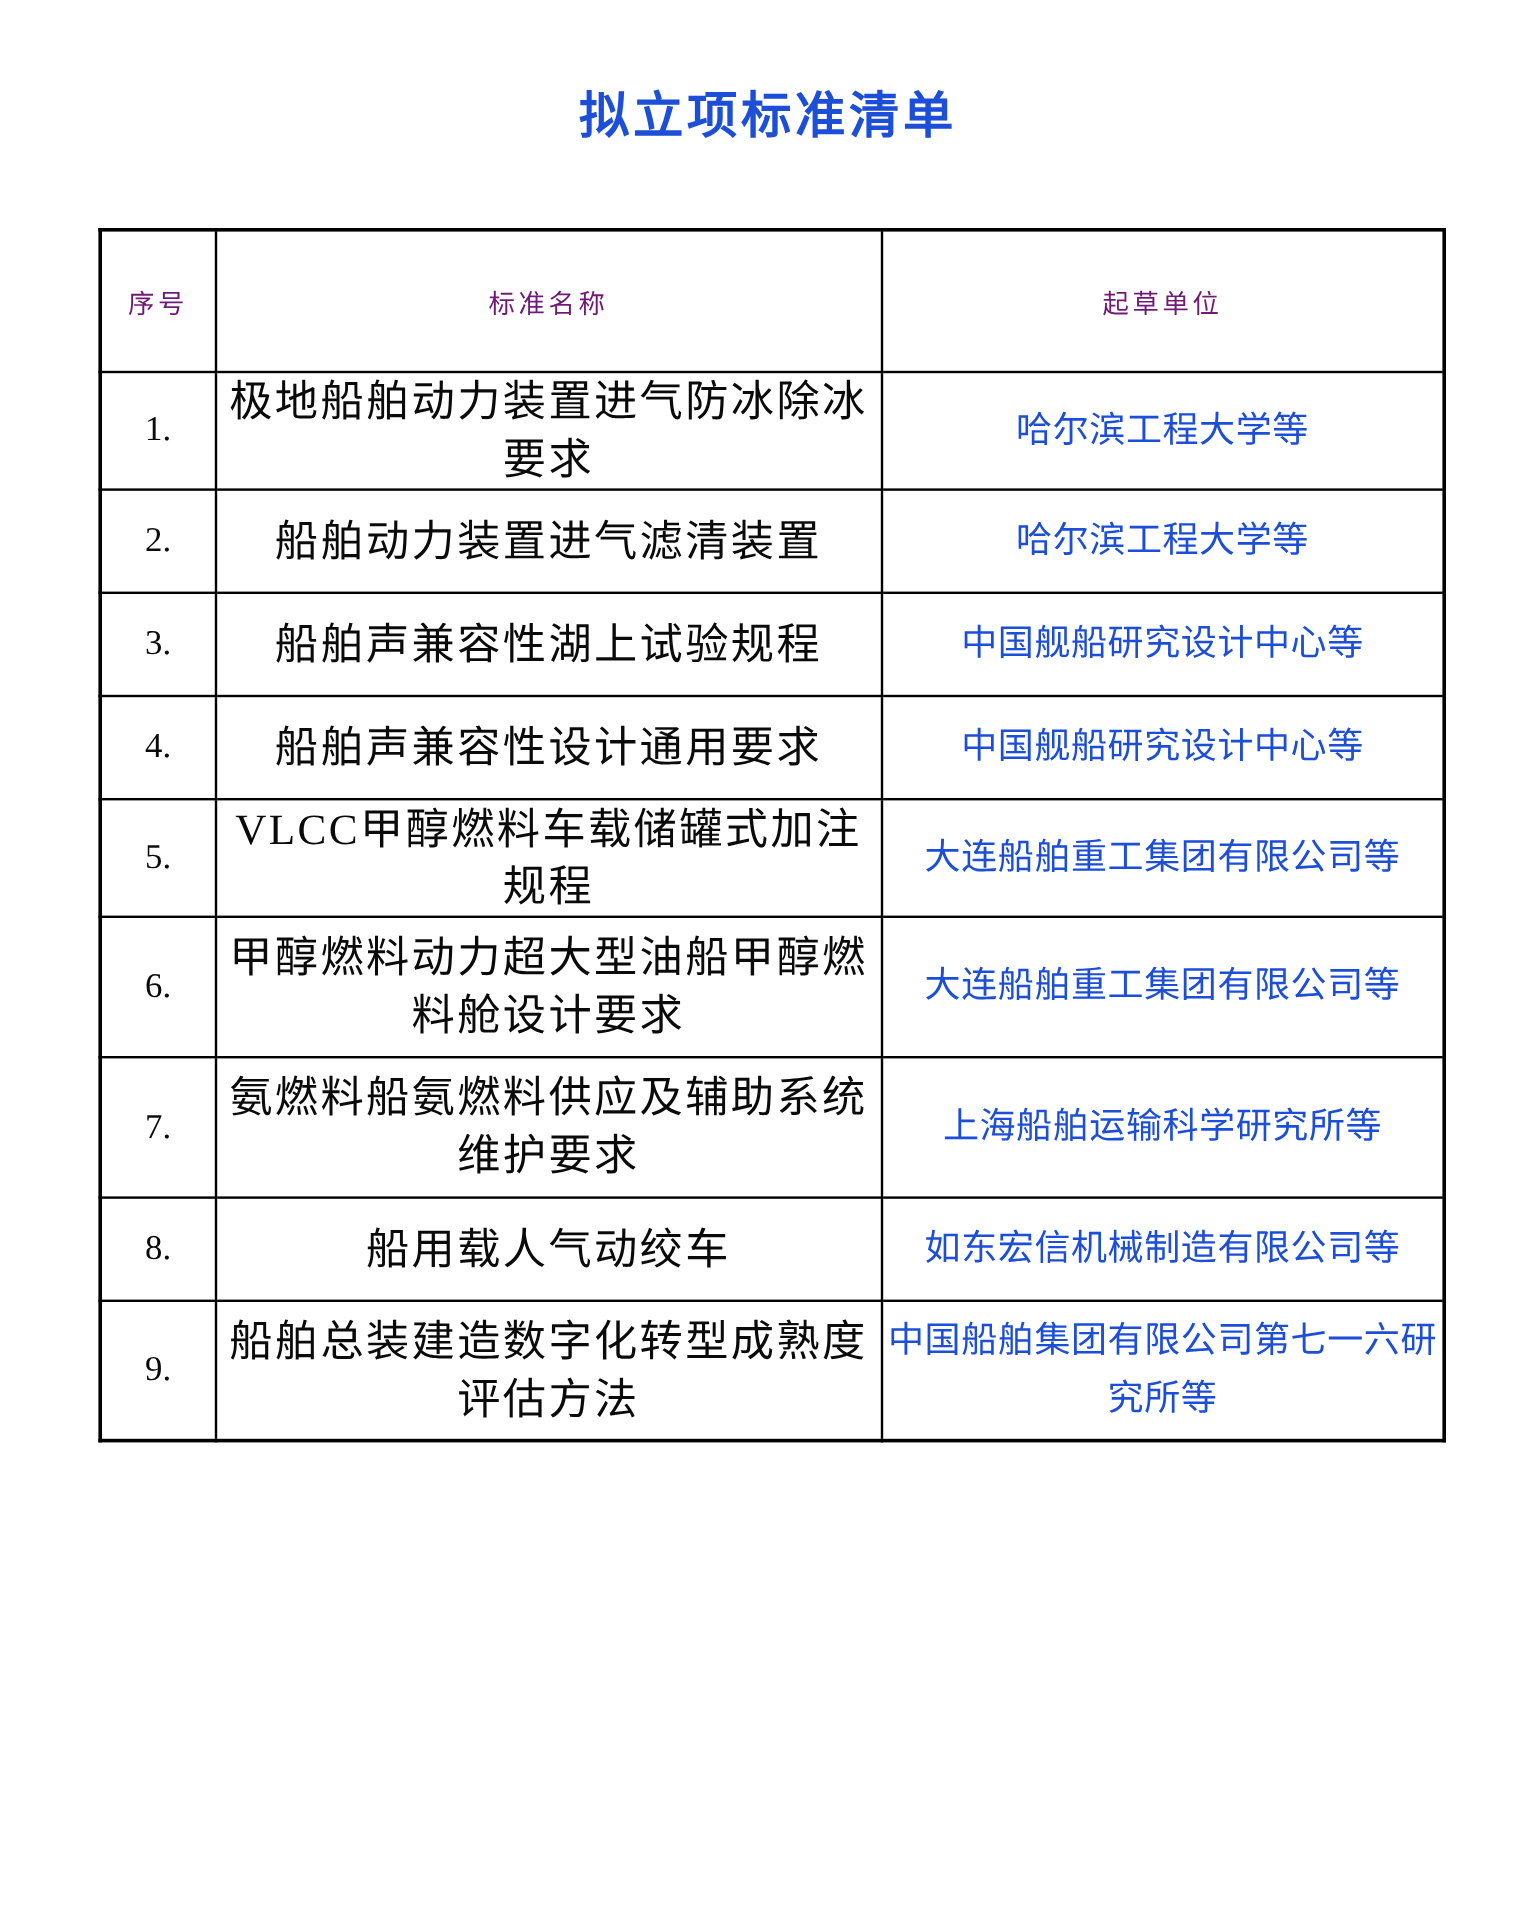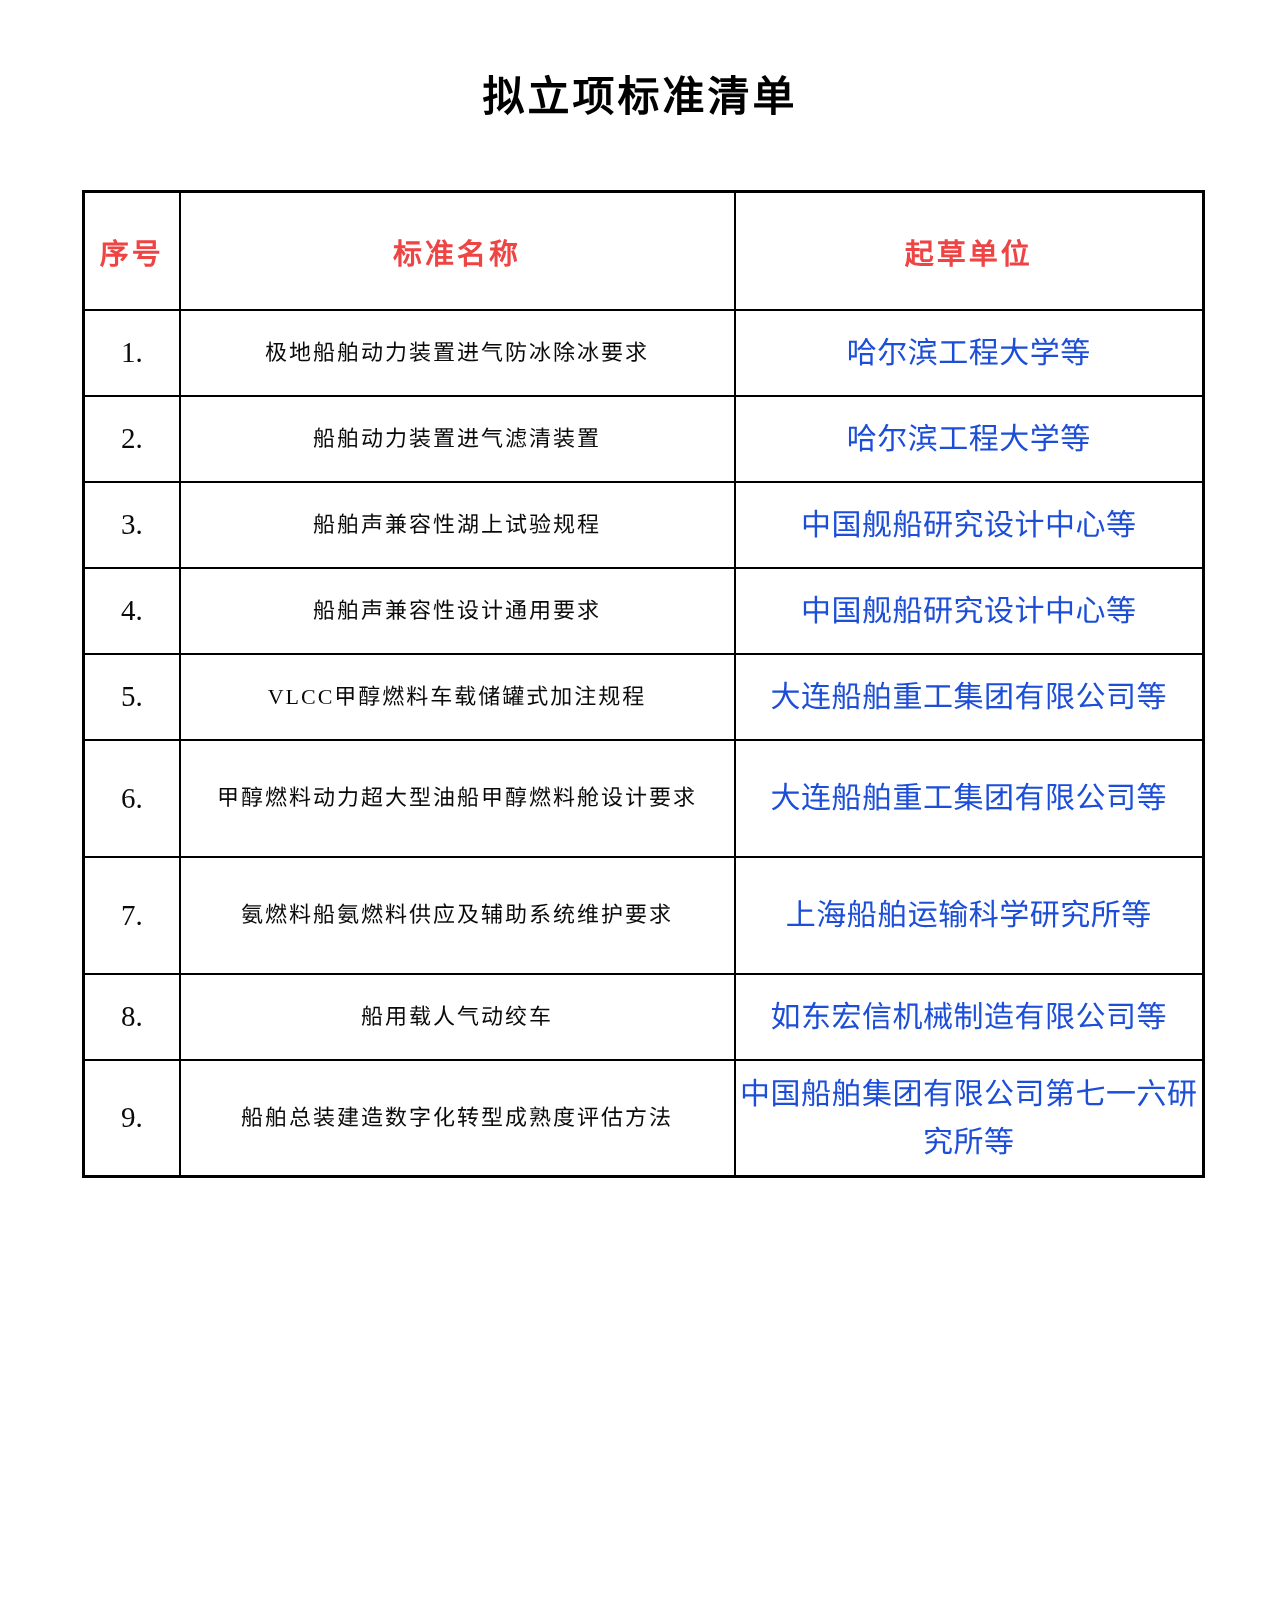--- a/index.html
+++ b/index.html
@@ -25,21 +25,21 @@
     color: #0c0c0c;
   }
   .doc-title {
     margin-top: 28px;
     text-align: center;
     font-family: "Liberation Sans", "DejaVu Sans", sans-serif;
     font-weight: bold;
     font-size: 42px;
     line-height: 46px;
     letter-spacing: 3px;
-    color: #000000;
+    color: #1d4ed8;
   }
   table.standards {
     margin-top: 70px;
     margin-left: 82px;
     width: 1120px;
     border-collapse: collapse;
     table-layout: fixed;
     border: 3px solid #000000;
   }
   table.standards th,
@@ -50,33 +50,33 @@
     background: #ffffff;
     overflow: hidden;
   }
   col.c-no   { width: 96px; }
   col.c-name { width: 555px; }
   col.c-unit { width: 469px; }
   tr.hdr { height: 118px; }
   tr.row-s { height: 86px; }
   tr.row-d { height: 117px; }
   th.h-cell {
-    font-size: 29px;
-    font-weight: bold;
+    font-size: 22px;
+    font-weight: normal;
     letter-spacing: 3px;
-    color: #ef4444;
+    color: #701a75;
   }
   td.no-cell {
     font-family: "Liberation Serif", "DejaVu Serif", serif;
     font-size: 29px;
     letter-spacing: 0;
     color: #0a0a0a;
   }
   td.name-cell {
-    font-size: 22px;
+    font-size: 36px;
     letter-spacing: 2px;
     line-height: 48px;
     padding: 0 2px;
     color: #0a0a0a;
   }
   td.unit-cell {
     font-size: 30px;
     letter-spacing: 0.5px;
     line-height: 48px;
     padding: 0 2px;

